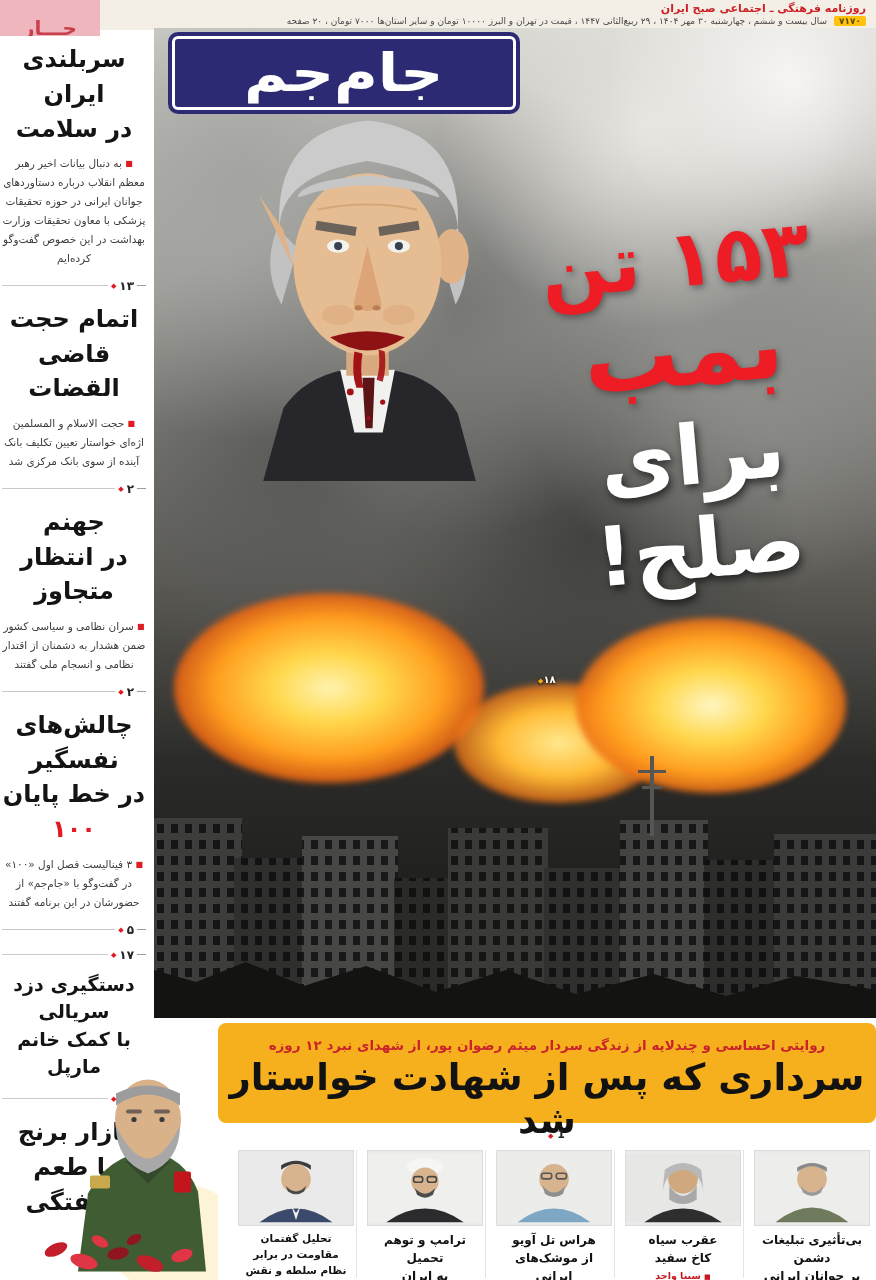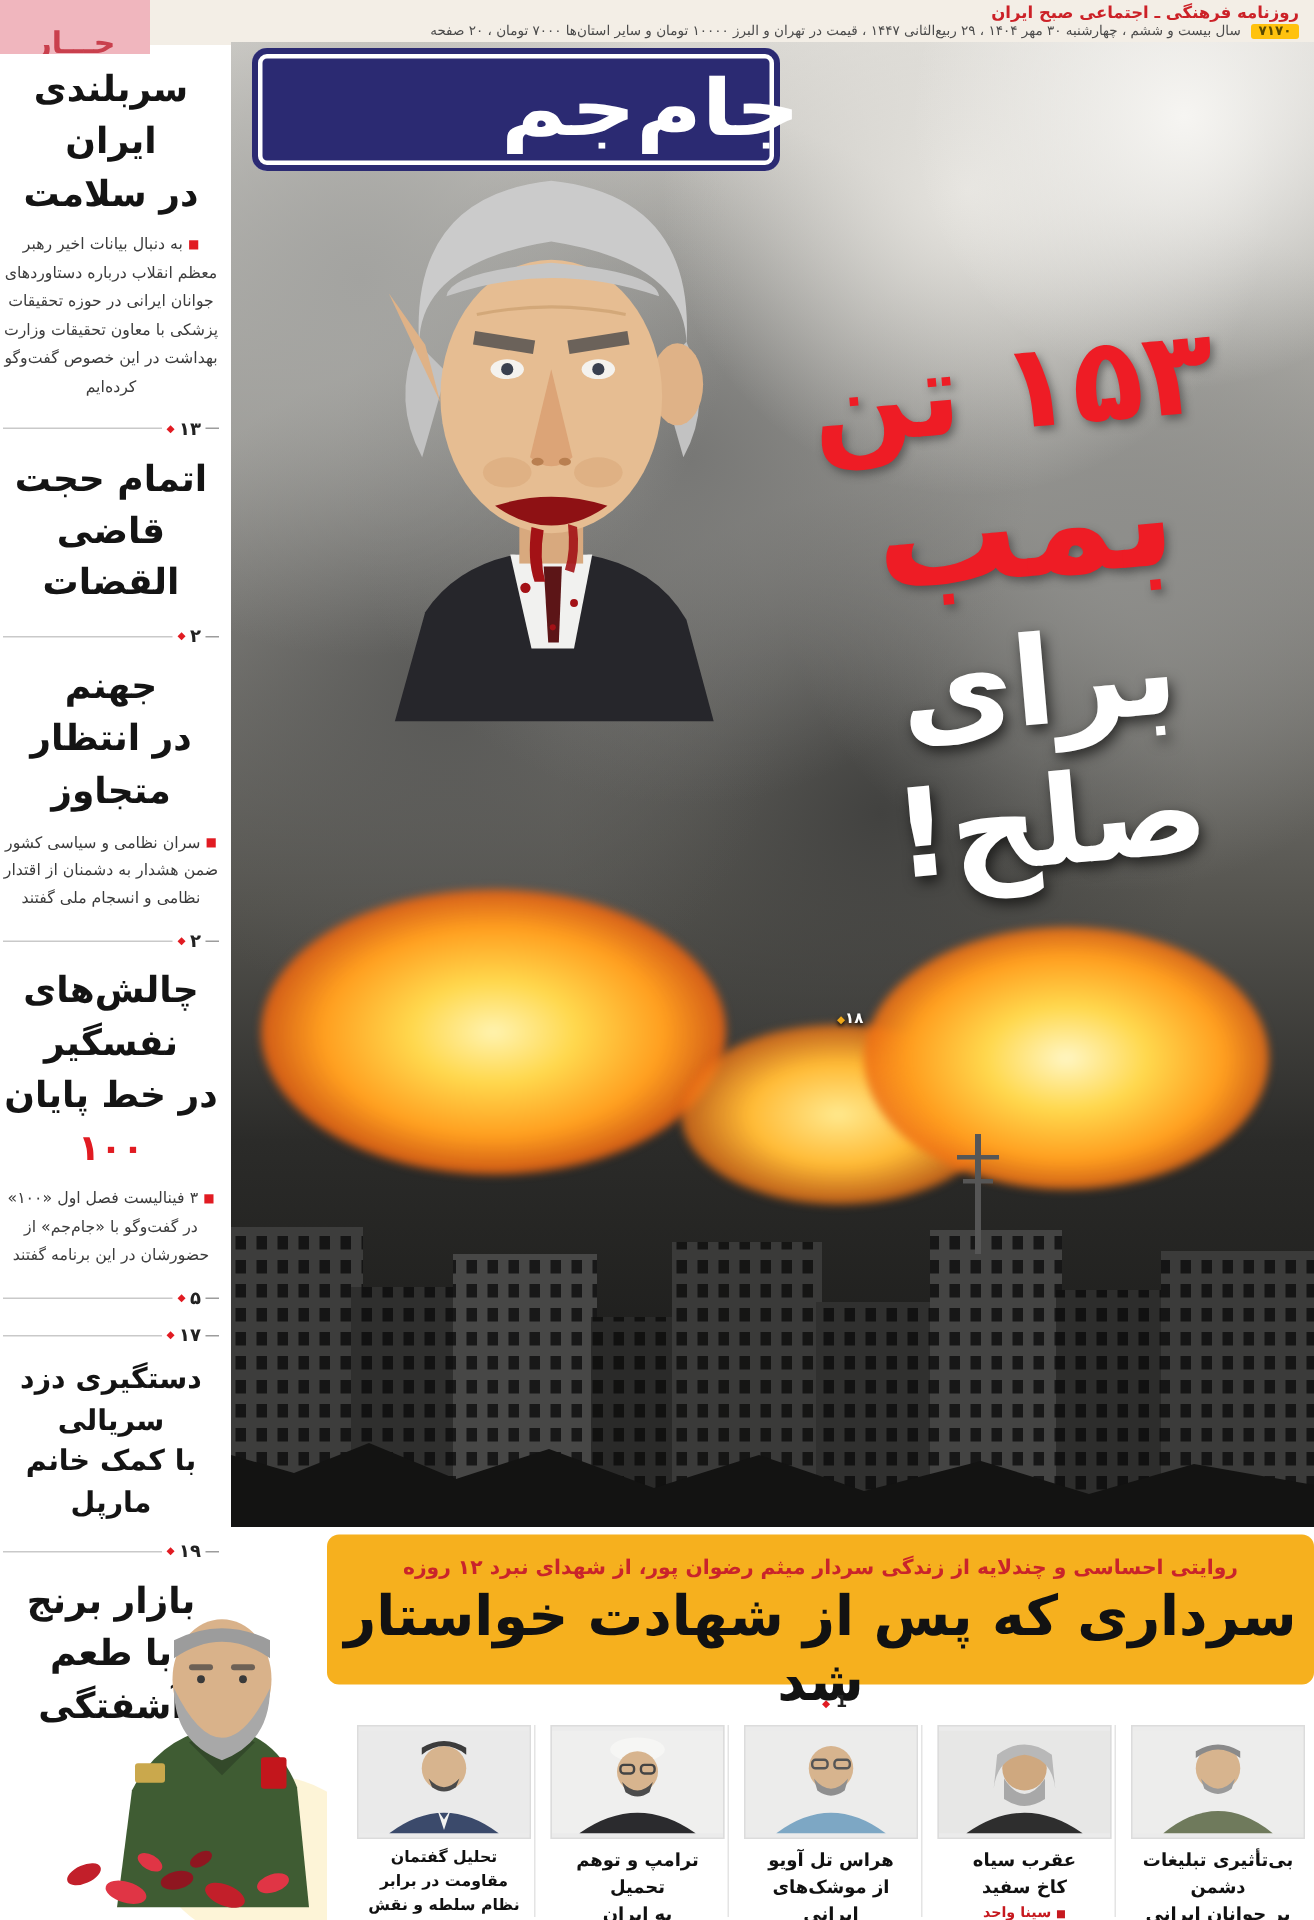--- a/index.html
+++ b/index.html
@@ -53,32 +53,32 @@
     background:radial-gradient(ellipse at center, #fff6c4 0%, #ffd84d 28%, #ff9e1f 55%, rgba(230,90,16,.8) 75%, rgba(120,40,10,0) 100%); }
   .fire.f3 { left:300px; bottom:215px; width:210px; height:120px;
     background:radial-gradient(ellipse at center, #ffe98e 0%, #ffba35 40%, rgba(235,110,20,.75) 70%, rgba(120,40,10,0) 100%); }
 
   .city { position:absolute; bottom:0; left:0; width:100%; height:262px; display:block; }
   .bibi { position:absolute; top:48px; left:66px; width:295px; height:405px; }
 
   .logo-box { position:absolute; top:4px; left:14px; width:352px; height:82px;
     background:#2b2a72; border-radius:10px;
     box-shadow:inset 0 0 0 4px #2b2a72, inset 0 0 0 7px #ffffff;
-    display:flex; align-items:center; justify-content:flex-start; }
+    display:flex; align-items:center; justify-content:center; }
   .logo-box span { color:#fff; font-size:52px; font-weight:bold; transform:scaleX(1.15); letter-spacing:2px; }
 
   .hl { position:absolute; top:188px; left:352px; width:364px; transform:rotate(-5deg); text-align:center; font-weight:bold; }
   .hl .r1 { font-size:78px; color:#ee1c25; line-height:1.12; text-shadow:2px 3px 6px rgba(40,40,40,.5); }
   .hl .r2 { font-size:95px; color:#ee1c25; line-height:1.05; text-shadow:2px 3px 6px rgba(40,40,40,.5); }
   .hl .w3 { font-size:82px; color:#ffffff; line-height:1.15; margin-top:6px; text-shadow:2px 4px 9px rgba(0,0,0,.65); }
 
   .subhead { position:absolute; top:570px; left:336px; width:378px; text-align:center;
     color:#fff; font-weight:bold; font-size:16.5px; line-height:1.95; white-space:pre-line;
     text-shadow:0 1px 5px rgba(0,0,0,.85); }
-  .pic-ref { position:absolute; top:646px; left:404px; font-size:10px; font-weight:bold; color:#fff; text-shadow:0 1px 3px #000; }
+  .pic-ref { position:absolute; top:646px; left:384px; font-size:10px; font-weight:bold; color:#fff; text-shadow:0 1px 3px #000; }
   .pic-ref .diamond { color:#f0a818; }
 
   
   .banner { position:absolute; top:1023px; left:218px; width:658px; height:100px;
     background:#f6b01e; border-radius:8px; text-align:center; }
   .banner .kicker { font-size:13.5px; font-weight:bold; color:#c9242b; padding-top:14px; }
   .banner .bighead { font-size:37px; font-weight:bold; color:#121212; margin-top:3px; letter-spacing:-1px; }
   .banner-ref { position:absolute; top:1128px; left:548px; font-size:11px; font-weight:bold; color:#222; }
 
   
@@ -120,20 +120,21 @@
         <i class="l1"></i>
         <span class="num">۱۳</span>
         <span class="diamond">◆</span>
         <i class="l2"></i>
       </div>
   </div>
 
   <div class="sb-art">
     <div class="sb-title">اتمام حجت
 قاضی القضات</div>
+    <div class="sb-sub"><span class="bullet">■</span> <span>حجت الاسلام و المسلمین اژه‌ای خواستار تعیین تکلیف بانک آینده از سوی بانک مرکزی شد</span></div>
     <div class="sb-ref">
         <i class="l1"></i>
         <span class="num">۲</span>
         <span class="diamond">◆</span>
         <i class="l2"></i>
       </div>
   </div>
 
   <div class="sb-art">
     <div class="sb-title">جهنم

